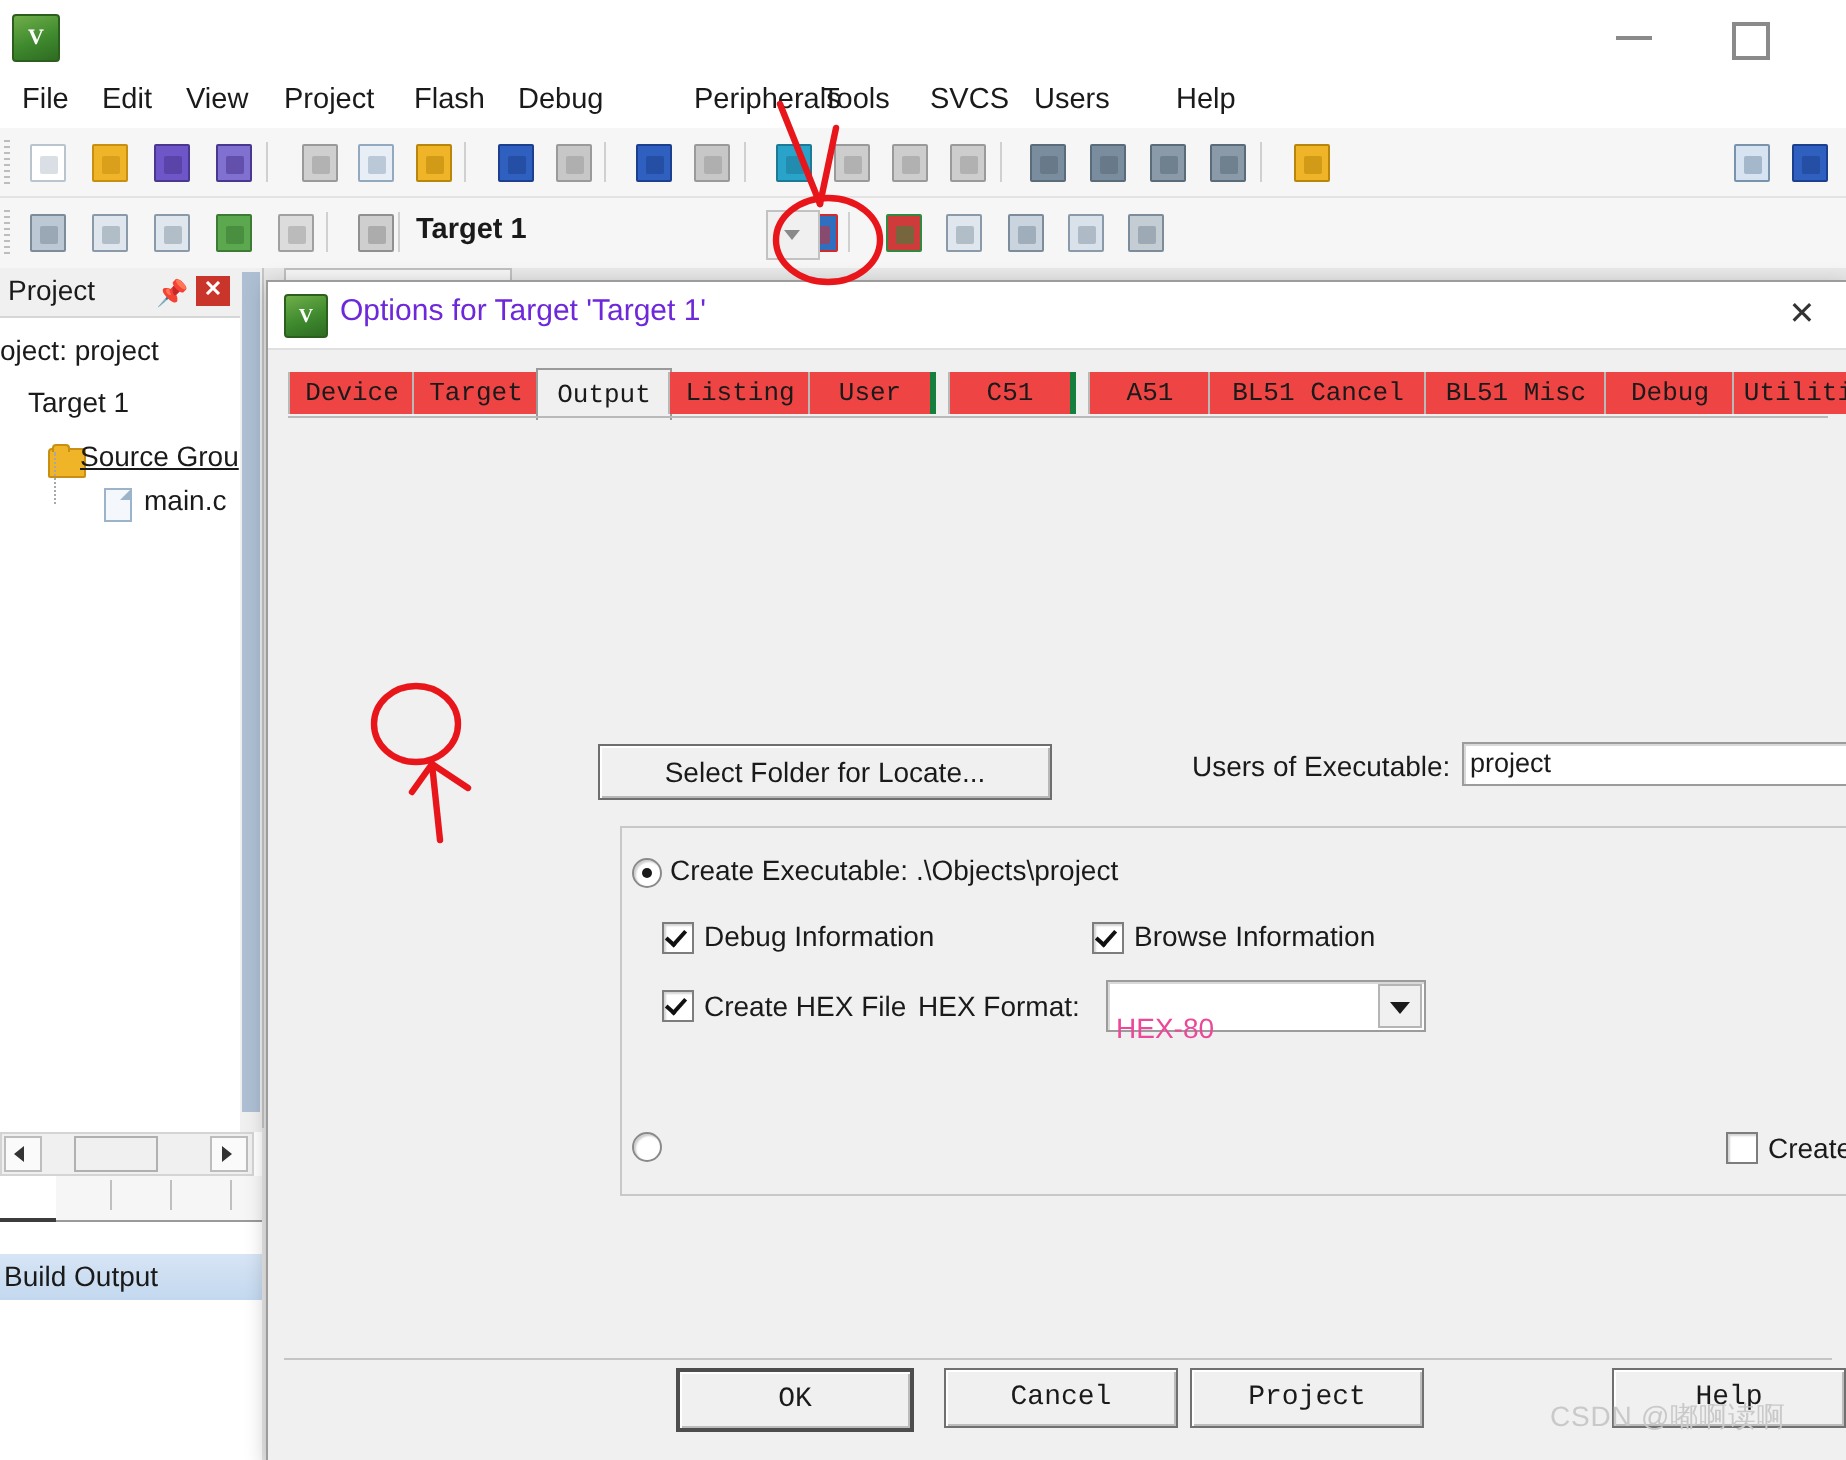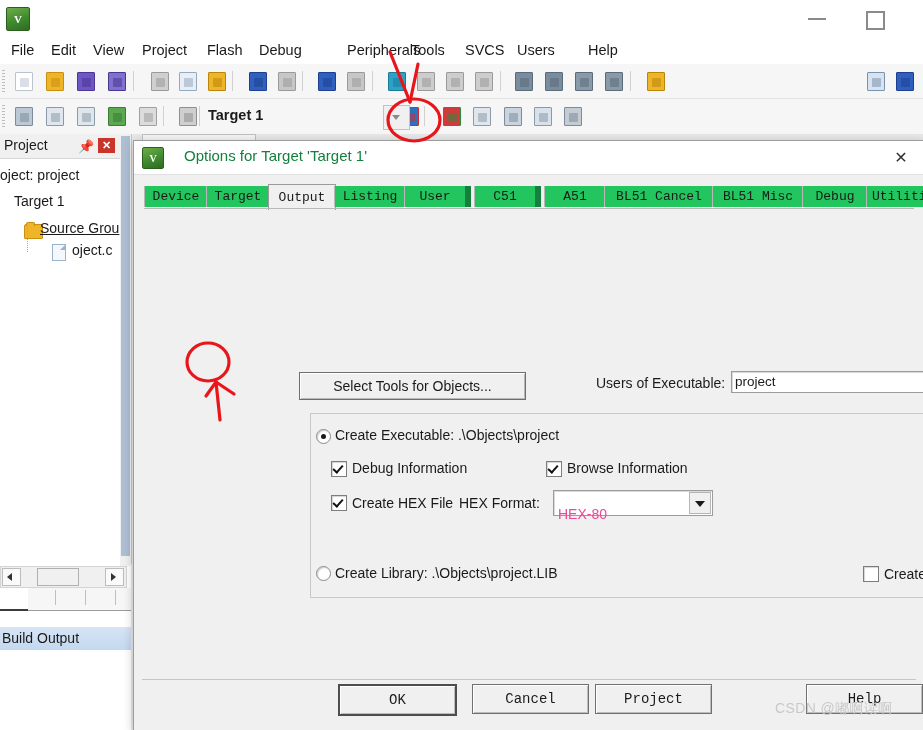--- a/index.html
+++ b/index.html
@@ -218,37 +218,37 @@
   }
   .dlg-icon {
     position:absolute; left:8px; top:6px; width:20px; height:20px;
     background: linear-gradient(160deg,#6fae4a 0%, #3f8a2e 55%, #2e6b22 100%);
     border:1px solid #2c5f1e; border-radius:2px;
     color:#fff; font-size:10px; font-weight:bold;
     display:flex; align-items:center; justify-content:center;
     font-family:"Liberation Serif", serif;
   }
   .dlg-title-text {
-    position:absolute; left:50px; top:6px; font-size:15px; color:#15803d;
+    position:absolute; left:36px; top:6px; font-size:15px; color:#6d28d9;
   }
   .dlg-close {
     position:absolute; right:0; top:0; width:46px; height:33px; cursor:default;
     color:#333; font-size:16px; text-align:center; line-height:33px;
     font-family:"Liberation Sans", sans-serif;
   }
 
   
   .tabs {
     position:absolute; left:10px; top:43px; width:770px; height:24px;
   }
   .tab {
     position:absolute; top:2px; height:21px; line-height:21px;
     font-family:"Liberation Mono", monospace; font-size:13px; color:#1a1a1a;
-    text-align:center; background:#22c55e;
-    border-left:1px solid #b9b9b9; border-right:6px solid #15803d;
+    text-align:center; background:#ef4444;
+    border-left:1px solid #b9b9b9; border-right:3px solid #15803d;
     cursor:default; white-space:nowrap;
   }
   .tab.active {
     top:0; height:25px; line-height:25px; background:#f0f0f0;
     border-left:1px solid #9a9a9a; border-right:1px solid #9a9a9a;
     border-top:1px solid #9a9a9a; font-weight:normal;
   }
   .tabline {
     position:absolute; left:10px; top:67px; width:770px; height:1px;
     background:#b9b9b9;
@@ -530,21 +530,21 @@
       <div class="proj-title">Project</div>
       <div class="pin-icon">📌</div>
       <div class="close-red">✕</div>
     </div>
     <div id="tree-host">
         <div class="tree-row" style="left: 0px; top: 33px;">oject: project</div>
         <div class="tree-row" style="left: 14px; top: 59px;">Target 1</div>
         <div class="folder-ico" style="left: 24px; top: 90px;"></div>
         <div class="tree-row" style="left: 40px; top: 86px; text-decoration: underline;">Source Grou</div>
         <div class="file-ico" style="left: 52px; top: 110px;"></div>
-        <div class="tree-row" style="left: 72px; top: 108px;">oject.c</div>
+        <div class="tree-row" style="left: 72px; top: 108px;">main.c</div>
         <div class="tree-line" style="left: 27px; top: 92px; height: 26px;"></div>
       </div>
   </div>
 
   <div class="vscroll">
     <div class="vs-thumb"></div>
   </div>
 
   <div class="hscroll">
     <div class="hs-arrow l"></div>
@@ -578,21 +578,21 @@
         <div class="tab" style="left: 260px; width: 60px;">User</div>
         <div class="tab" style="left: 330px; width: 60px;">C51</div>
         <div class="tab" style="left: 400px; width: 60px;">A51</div>
         <div class="tab" style="left: 460px; width: 108px;">BL51 Cancel</div>
         <div class="tab" style="left: 568px; width: 90px;">BL51 Misc</div>
         <div class="tab" style="left: 658px; width: 64px;">Debug</div>
         <div class="tab" style="left: 722px; width: 80px;">Utilities</div>
       </div>
     <div class="tabline"></div>
 
-    <div class="btn-folder">Select Tools for Objects...</div>
+    <div class="btn-folder">Select Folder for Locate...</div>
     <div class="lbl-exe">Users of Executable:</div>
     <div class="inp-exe">project</div>
 
     <div class="groupbox"></div>
 
     <div class="radio checked" style="left:182px; top:288px"></div>
     <div class="ctl-lbl" style="left:201px; top:286px">Create Executable:  .\Objects\project</div>
 
     <div class="chk checked" style="left:197px; top:320px"></div>
     <div class="ctl-lbl" style="left:218px; top:319px">Debug Information</div>
@@ -603,21 +603,20 @@
     <div class="chk checked" style="left:197px; top:354px"></div>
     <div class="ctl-lbl" style="left:218px; top:354px">Create HEX File</div>
 
     <div class="ctl-lbl" style="left:325px; top:354px">HEX Format:</div>
     <div class="combo-hex">
       <div class="val">HEX-80</div>
       <div class="arw"></div>
     </div>
 
     <div class="radio" style="left:182px; top:425px"></div>
-    <div class="ctl-lbl" style="left:201px; top:424px">Create Library:  .\Objects\project.LIB</div>
 
     <div class="chk" style="left:729px; top:425px"></div>
     <div class="ctl-lbl" style="left:750px; top:425px">Create Batch File</div>
 
     <div class="dlg-sep"></div>
     <div id="btn-host">
         <div class="dbtn primary" style="left: 204px; width: 115px;">OK</div>
         <div class="dbtn" style="left: 338px; width: 115px;">Cancel</div>
         <div class="dbtn" style="left: 461px; width: 115px;">Project</div>
         <div class="dbtn" style="left: 672px; width: 115px;">Help</div>

